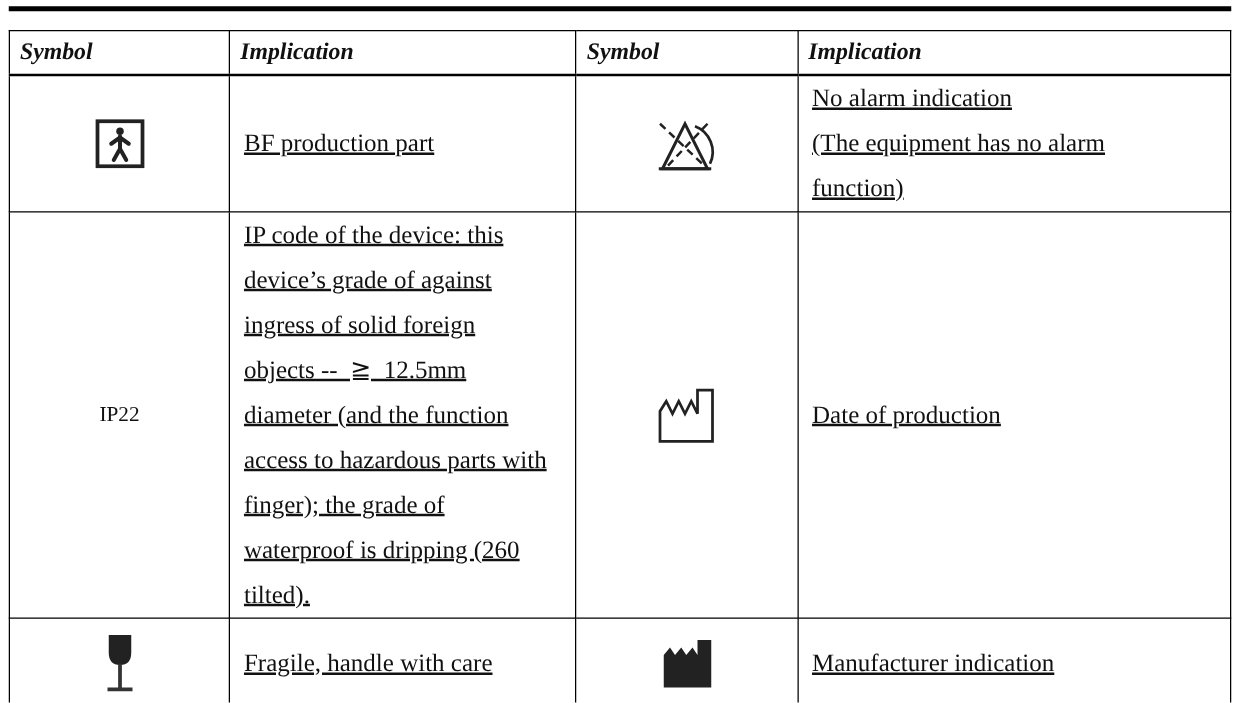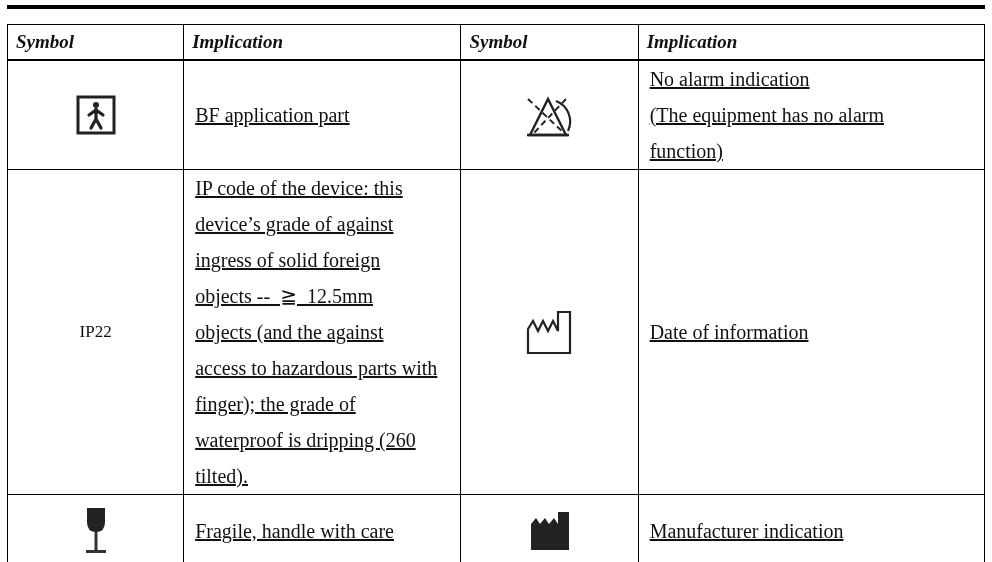--- a/index.html
+++ b/index.html
@@ -51,21 +51,21 @@
   <tr class="r1">
     <td class="sym-cell">
       <span>
         <svg width="40" height="40" viewBox="0 0 40 40">
           <rect x="2" y="2" width="36" height="36" fill="none" stroke="#222" stroke-width="3"></rect>
           <circle cx="20" cy="10" r="3" fill="#222"></circle>
           <path d="M20 14 L20 24 M13 20 L20 15 L27 20 M20 24 L15 33 M20 24 L25 33" stroke="#222" stroke-width="3.2" fill="none" stroke-linecap="round"></path>
         </svg>
       </span>
     </td>
-    <td class="txt">BF application part</td>
+    <td class="txt">BF production part</td>
     <td class="sym-cell">
       <span>
         <svg width="56" height="48" viewBox="0 0 56 48">
           <path d="M8 44 L26 8 L44 44 Z" fill="none" stroke="#222" stroke-width="2.4"></path>
           <path d="M5 44 L47 44" stroke="#222" stroke-width="2.4"></path>
           <path d="M34 10 A22 22 0 0 1 46 40" fill="none" stroke="#222" stroke-width="2.2"></path>
           <path d="M6 8 L44 44" stroke="#222" stroke-width="2" stroke-dasharray="6 4"></path>
           <path d="M44 8 L10 44" stroke="#222" stroke-width="2" stroke-dasharray="6 4"></path>
         </svg>
       </span>
@@ -77,34 +77,34 @@
     </td>
   </tr>
 
   <tr class="r2">
     <td class="sym-cell ip">IP22</td>
     <td class="txt">
       <div>IP code of the device: this</div>
       <div>device’s grade of against</div>
       <div>ingress of solid foreign</div>
       <div>objects -- &nbsp;≧&nbsp; 12.5mm</div>
-      <div>objects (and the against</div>
+      <div>diameter (and the function</div>
       <div>access to hazardous parts with</div>
       <div>finger); the grade of</div>
       <div>waterproof is dripping (260</div>
       <div>tilted).</div>
     </td>
     <td class="sym-cell">
       <span>
         <svg width="48" height="46" viewBox="0 0 48 46">
           <path d="M2 44 L2 20 L7 12 L12 22 L17 12 L22 22 L27 12 L32 22 L32 3 L44 3 L44 44 Z" fill="none" stroke="#222" stroke-width="2.2" stroke-linejoin="miter"></path>
         </svg>
       </span>
     </td>
-    <td class="txt">Date of information</td>
+    <td class="txt">Date of production</td>
   </tr>
 
   <tr class="r3">
     <td class="sym-cell">
       <span>
         <svg width="26" height="50" viewBox="0 0 26 50">
           <path d="M4 2 L22 2 L22 16 Q22 26 13 26 Q4 26 4 16 Z" fill="#222"></path>
           <rect x="11.5" y="25" width="3" height="20" fill="#333"></rect>
           <rect x="3" y="44" width="20" height="3" fill="#333"></rect>
         </svg>

